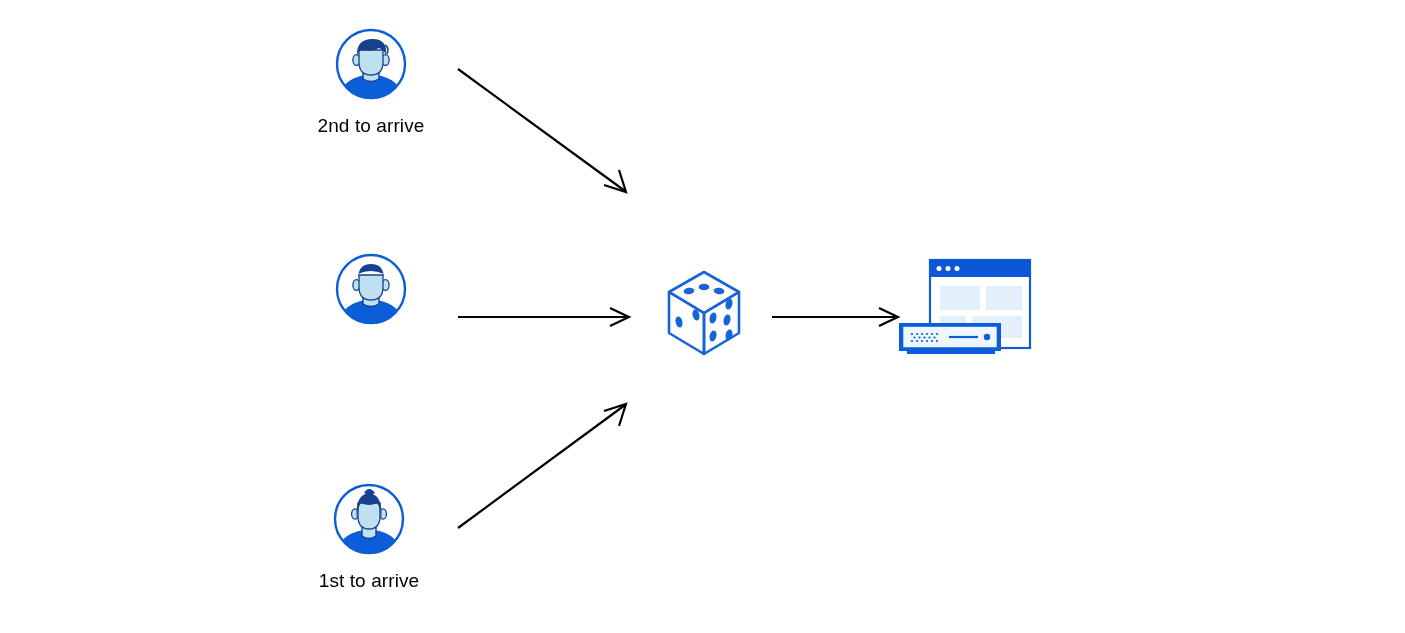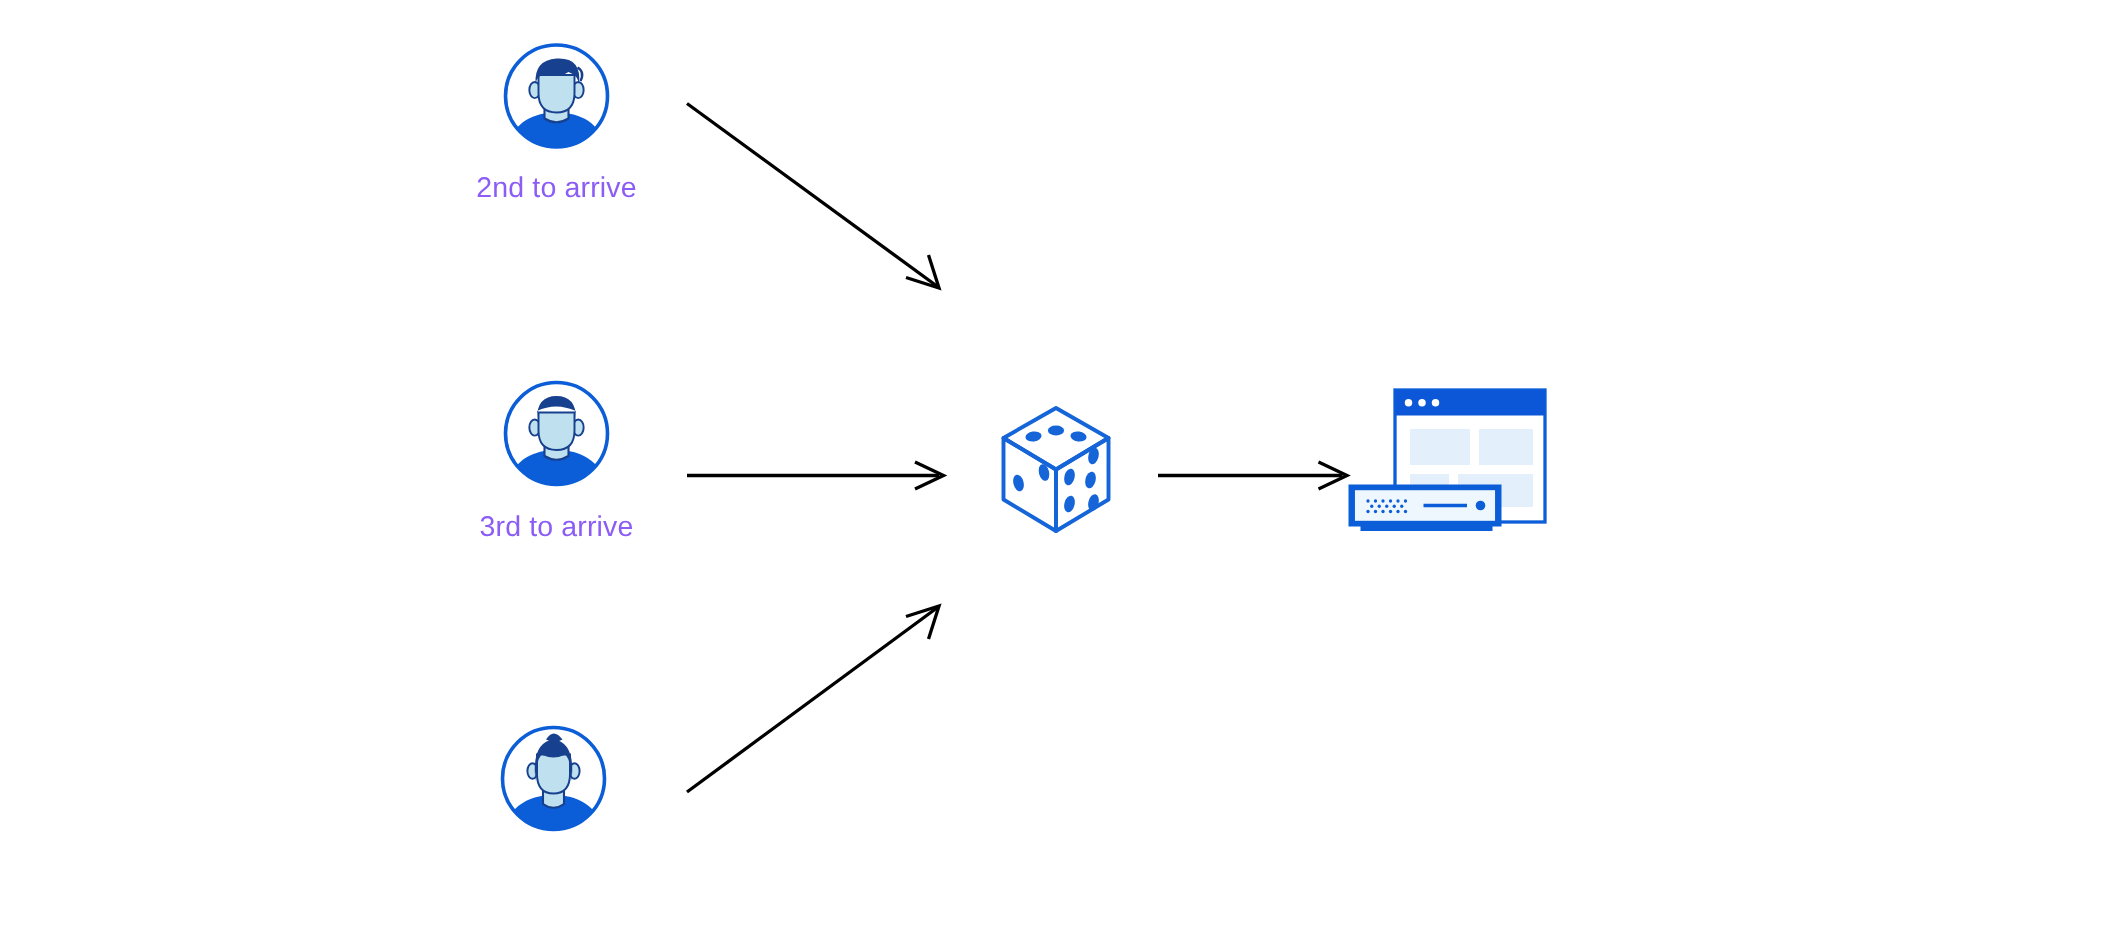--- a/index.html
+++ b/index.html
@@ -17,21 +17,21 @@
     background: #ffffff;
     overflow: hidden;
   }
   .node {
     position: absolute;
   }
   .label {
     position: absolute;
     font-family: "Liberation Sans", sans-serif;
     font-size: 19px;
-    color: #8b5cf6;
+    color: #000000;
     white-space: nowrap;
     text-align: center;
     letter-spacing: 0.1px;
   }
   .arrow-layer {
     position: absolute;
     left: 0;
     top: 0;
     width: 1405px;
     height: 633px;
@@ -107,21 +107,20 @@
         <path d="M4 78 C6 58 20 49 38 49 C56 49 70 58 72 78 Z" fill="#0b5ed7"></path>
         <path d="M30 42 L30 53 Q38 58 46 53 L46 42 Z" fill="#bfe0ef" stroke="#17418f" stroke-width="1.4"></path>
         <ellipse cx="23.5" cy="34" rx="3.6" ry="5.4" fill="#bfe0ef" stroke="#17418f" stroke-width="1.3"></ellipse>
         <ellipse cx="52.5" cy="34" rx="3.6" ry="5.4" fill="#bfe0ef" stroke="#17418f" stroke-width="1.3"></ellipse>
         <path d="M26 24 L50 24 L50 36 Q50 49 38 49 Q26 49 26 36 Z" fill="#bfe0ef" stroke="#17418f" stroke-width="1.3"></path>
 
         <path d="M25 28 Q25 13 38 13 Q51 13 51 28 L51 23 Q44 20 38 20 Q31 20 25 23 Z" fill="#17418f"></path>
       </g>
     </svg>
   </div>
-  <div class="label" style="left:271px; top:341px; width:200px;">3rd to arrive</div>
 
   <div class="node" style="left:331px; top:481px; width:76px; height:76px;">
     <svg width="76" height="76" viewBox="0 0 76 76" xmlns="http://www.w3.org/2000/svg">
       <defs>
         <clipPath id="clipC">
             <circle cx="38" cy="38" r="34"></circle>
           </clipPath>
       </defs>
       <circle cx="38" cy="38" r="34" fill="#ffffff" stroke="#0b5ed7" stroke-width="2.4"></circle>
       <g clip-path="url(#clipC)">
@@ -129,20 +128,21 @@
         <path d="M31 40 L31 55 Q38 60 45 55 L45 40 Z" fill="#bfe0ef" stroke="#17418f" stroke-width="1.4"></path>
         <ellipse cx="24" cy="33" rx="3.4" ry="5.2" fill="#bfe0ef" stroke="#17418f" stroke-width="1.3"></ellipse>
         <ellipse cx="52" cy="33" rx="3.4" ry="5.2" fill="#bfe0ef" stroke="#17418f" stroke-width="1.3"></ellipse>
         <path d="M27 22 L49 22 L49 35 Q49 48 38 48 Q27 48 27 35 Z" fill="#bfe0ef" stroke="#17418f" stroke-width="1.3"></path>
 
         <path d="M26 40 Q23 14 38 12 Q53 14 50 40 Q50 27 46 22 Q38 26 30 22 Q26 27 26 40 Z" fill="#17418f"></path>
         <path d="M33 12 Q38 4 44 12 Q39 15 33 12 Z" fill="#17418f"></path>
       </g>
     </svg>
   </div>
+  <div class="label" style="left:269px; top:570px; width:200px;">1st to arrive</div>
 
   <div class="node" style="left:661px; top:266px; width:86px; height:94px;">
     <svg width="86" height="94" viewBox="0 0 86 94" xmlns="http://www.w3.org/2000/svg">
       <g fill="none" stroke="#1565d8" stroke-width="2.6" stroke-linejoin="round">
 
         <path d="M43 6 L78 26 L43 47 L8 26 Z"></path>
 
         <path d="M8 26 L43 47 L43 88 L8 67 Z"></path>
 
         <path d="M78 26 L78 67 L43 88 L43 47 Z"></path>

